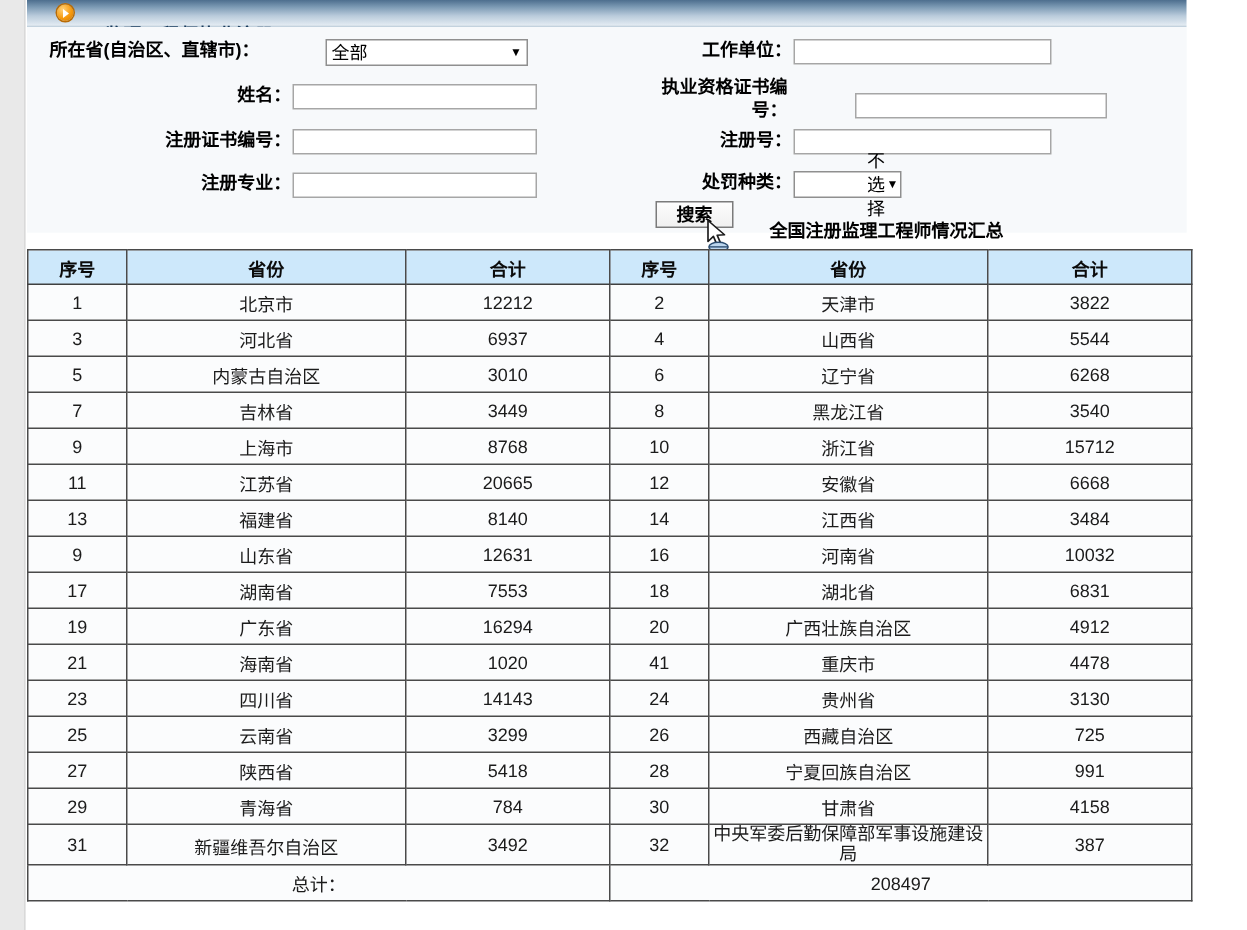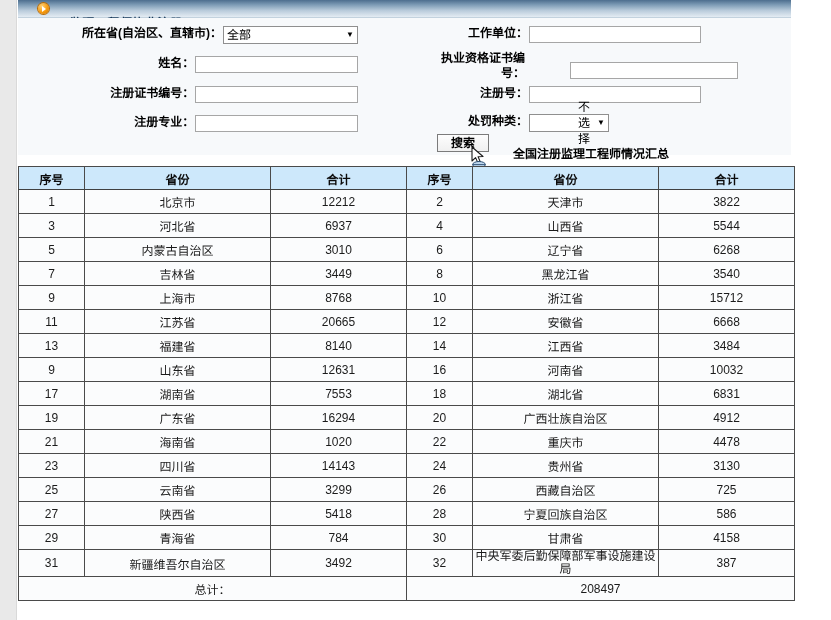--- a/index.html
+++ b/index.html
@@ -241,21 +241,21 @@
 
   <div class="panel">
 
     <div class="titlebar">
       <span class="titlebar-bullet"></span>
       <span class="titlebar-title">监理工程师执业注册</span>
     </div>
 
     <div class="form-area">
 
-      <div class="frow" style="left:0px; top:8px; width:340px; justify-content:flex-end;">
+      <div class="frow" style="left:0px; top:8px; width:340px; gap:43px;">
         <span class="flabel" style="width:155px;">所在省(自治区、直辖市)：</span>
         <div class="fselect" style="width:135px;">
           <span class="sel-val">全部</span>
           <span class="caret">▼</span>
         </div>
       </div>
 
       <div class="frow" style="left:390px; top:8px; width:330px;">
         <span class="flabel" style="width:120px;">工作单位：</span>
         <input class="ftext" style="width: 172px;" type="text" value="" placeholder="">
@@ -282,21 +282,21 @@
         <input class="ftext" style="width: 172px;" type="text" value="" placeholder="">
       </div>
 
       <div class="frow" style="left:0px; top:97px; width:340px;">
         <span class="flabel" style="width:190px;">注册专业：</span>
         <input class="ftext" style="width: 175px;" type="text" value="" placeholder="">
       </div>
 
       <div class="frow" style="left:390px; top:96px; width:330px;">
         <span class="flabel" style="width:120px;">处罚种类：</span>
-        <div class="fselect" style="width:80px;padding-left:48px;">
+        <div class="fselect" style="width:72px;padding-left:48px;">
           <span class="sel-val">不选择</span>
           <span class="caret">▼</span>
         </div>
       </div>
 
     </div>
   </div>
 
   <div class="search-btn">搜索</div>
 
@@ -406,21 +406,21 @@
             <td>广东省</td>
             <td>16294</td>
             <td>20</td>
             <td>广西壮族自治区</td>
             <td>4912</td>
           </tr>
           <tr>
             <td>21</td>
             <td>海南省</td>
             <td>1020</td>
-            <td>22</td>
+            <td>41</td>
             <td>重庆市</td>
             <td>4478</td>
           </tr>
           <tr>
             <td>23</td>
             <td>四川省</td>
             <td>14143</td>
             <td>24</td>
             <td>贵州省</td>
             <td>3130</td>
@@ -432,21 +432,21 @@
             <td>26</td>
             <td>西藏自治区</td>
             <td>725</td>
           </tr>
           <tr>
             <td>27</td>
             <td>陕西省</td>
             <td>5418</td>
             <td>28</td>
             <td>宁夏回族自治区</td>
-            <td>586</td>
+            <td>991</td>
           </tr>
           <tr>
             <td>29</td>
             <td>青海省</td>
             <td>784</td>
             <td>30</td>
             <td>甘肃省</td>
             <td>4158</td>
           </tr>
           <tr>

